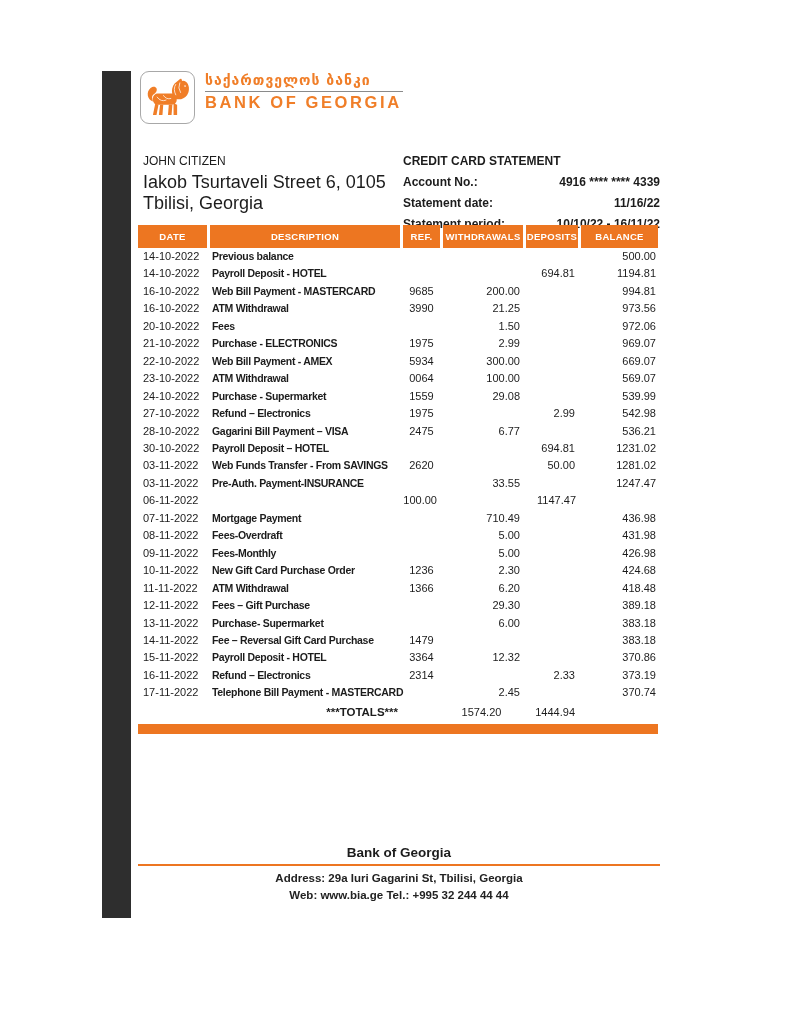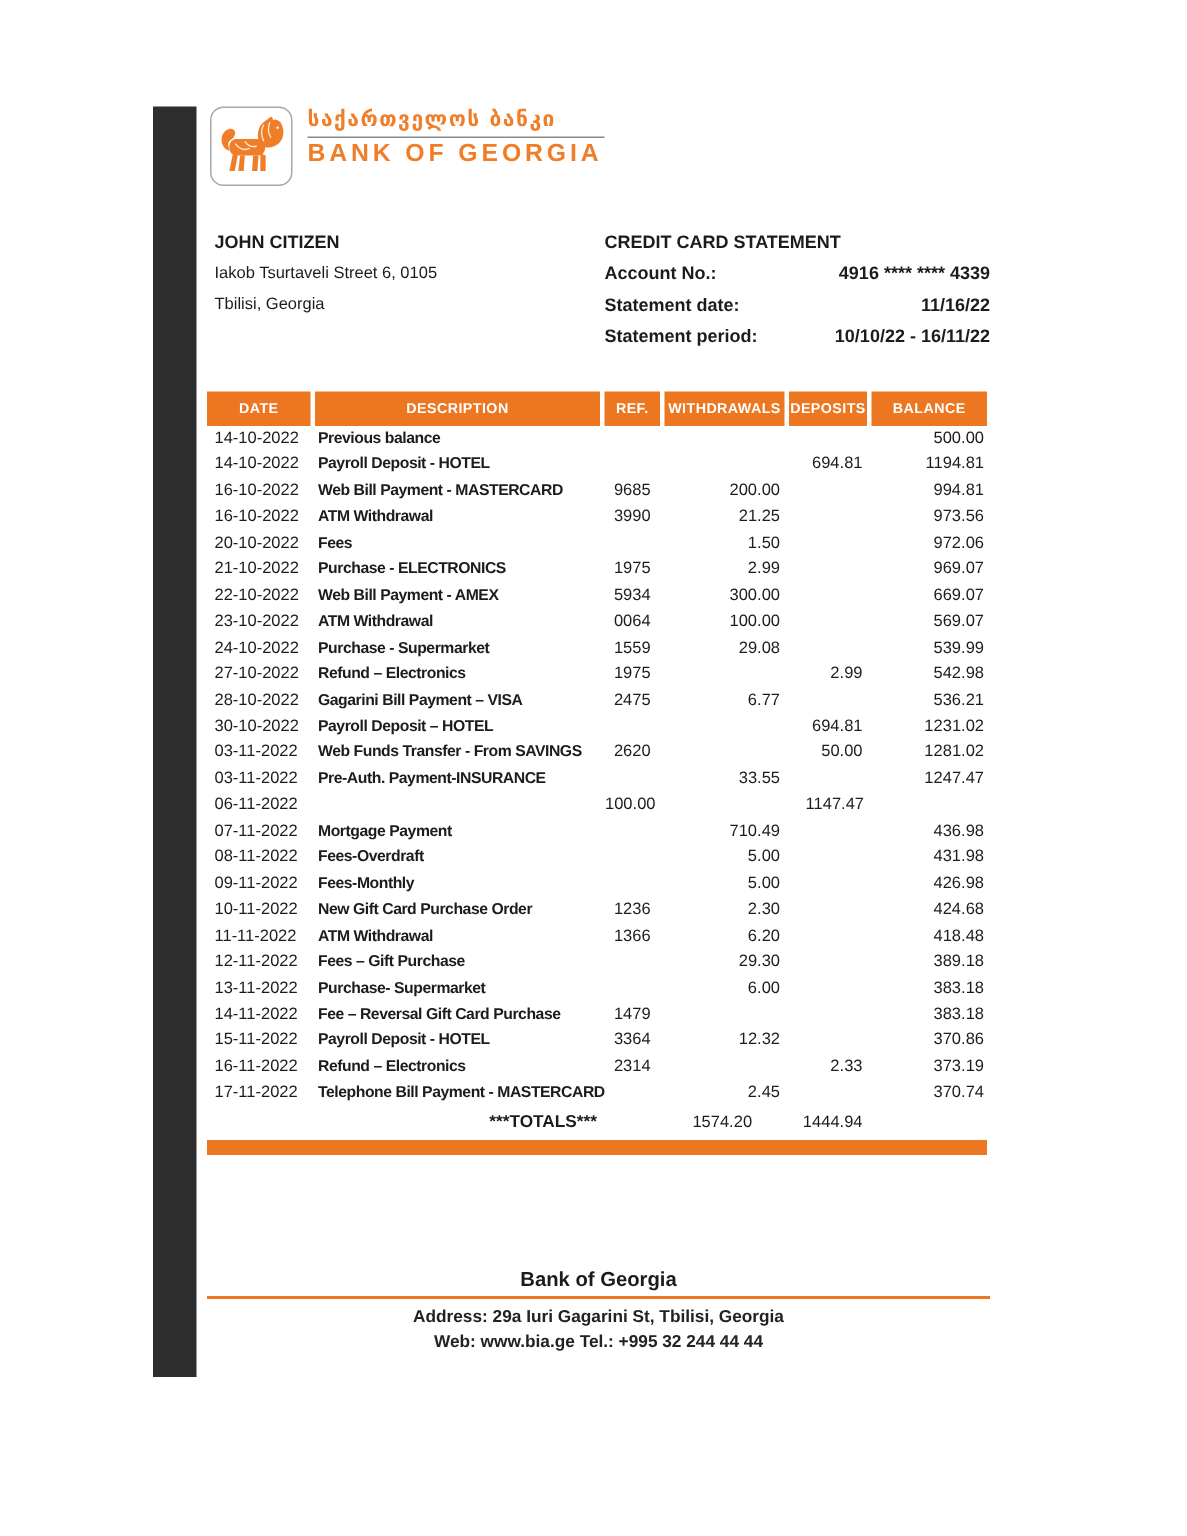--- a/index.html
+++ b/index.html
@@ -23,29 +23,29 @@
     font-family:"DejaVu Sans", sans-serif; font-weight:700; font-size:14px;
     letter-spacing:1px; color:#f07e28; white-space:nowrap;
   }
   .brand-divider { border-top:1.5px solid #8a8a8a; margin:3px 0 1px 0; }
   .brand-english {
     font-weight:700; font-size:16.5px; letter-spacing:2.6px; color:#f07e28;
     white-space:nowrap;
   }
   
   .customer { position:absolute; left:143px; top:151px; line-height:21px; }
-  .customer .name { font-weight:700; font-size:12px; }
-  .customer .addr { font-size:11px; }
+  .customer .name { font-weight:400; font-size:12px; }
+  .customer .addr { font-size:18px; }
   .stmt { position:absolute; left:403px; top:151px; width:257px; line-height:21px; }
   .stmt .title { font-weight:700; font-size:12px; }
   .stmt .row { display:flex; justify-content:space-between; }
   .stmt .lbl { font-weight:700; font-size:12px; }
   .stmt .val { font-weight:700; font-size:12px; text-align:right; }
   
-  .table { position:absolute; left:138px; top:261px; width:520px; }
+  .table { position:absolute; left:138px; top:225px; width:520px; }
   .grid-row {
     display:grid;
     grid-template-columns:69px 190px 37px 80px 52px 77px;
     column-gap:3px;
   }
   .thead { height:23px; }
   .th {
     background:#ed7621; color:#ffffff; font-weight:700; font-size:9.5px;
     display:flex; align-items:center; justify-content:center;
     letter-spacing:0.3px; height:23px;

